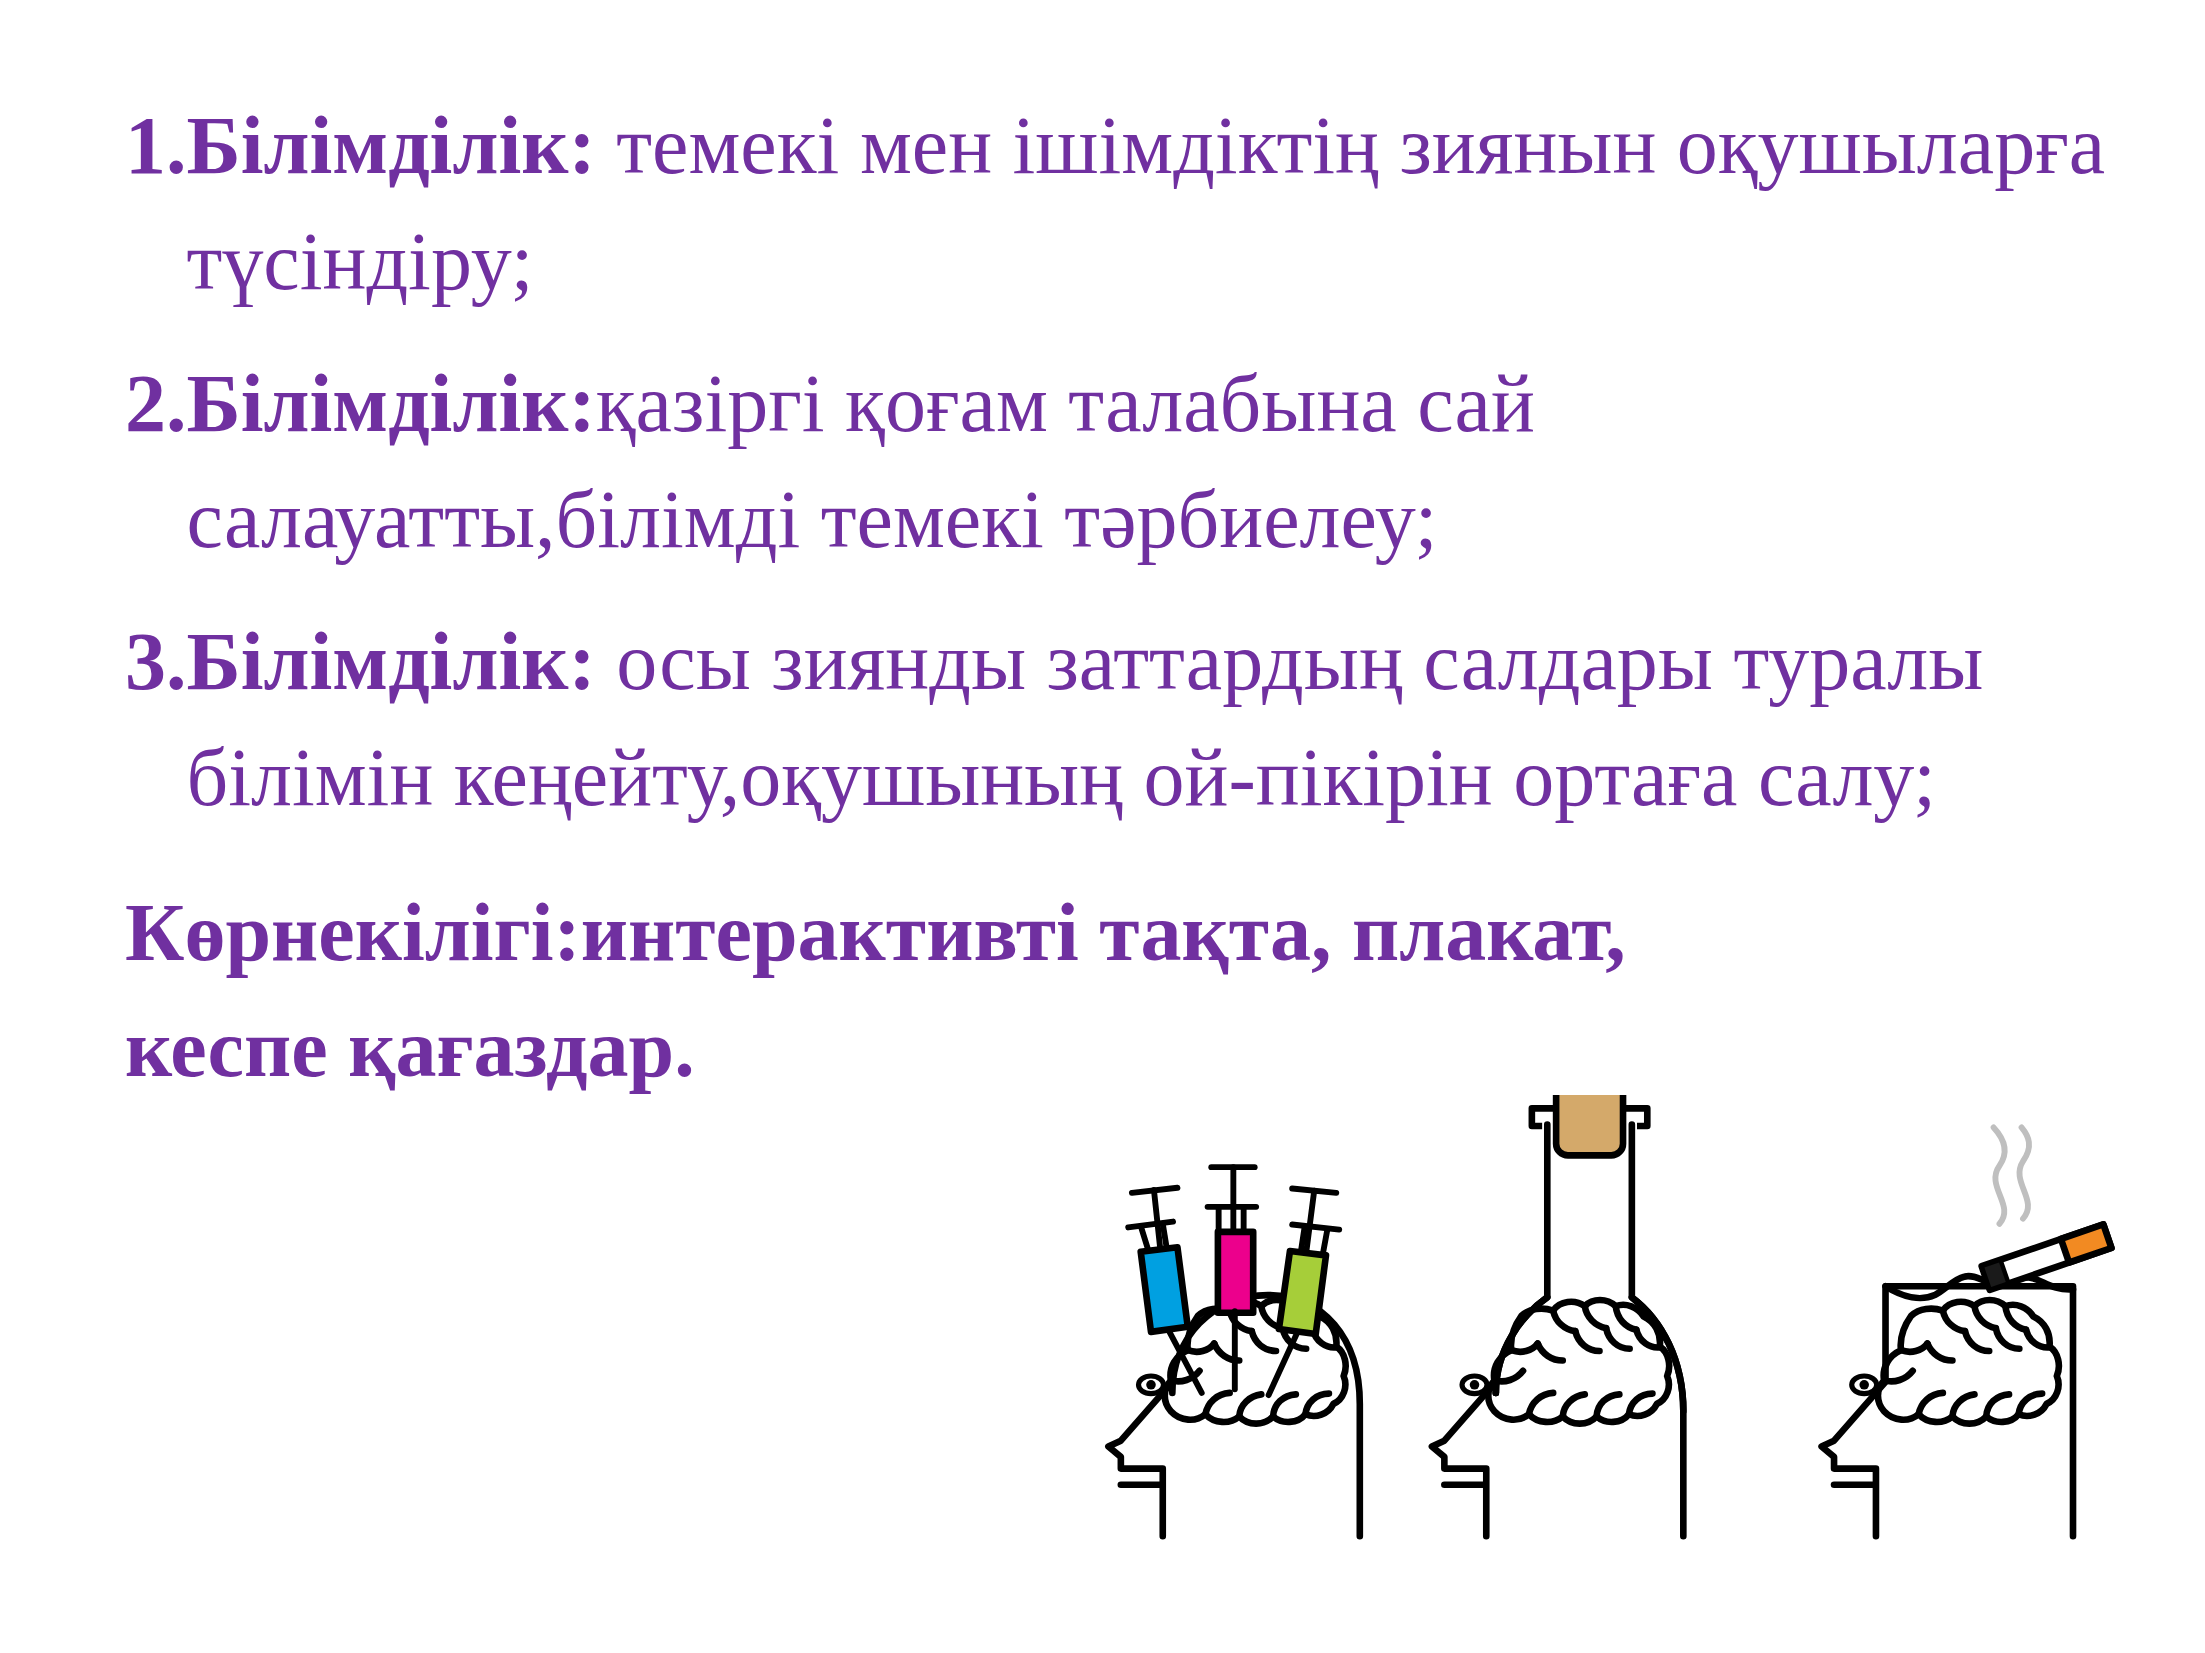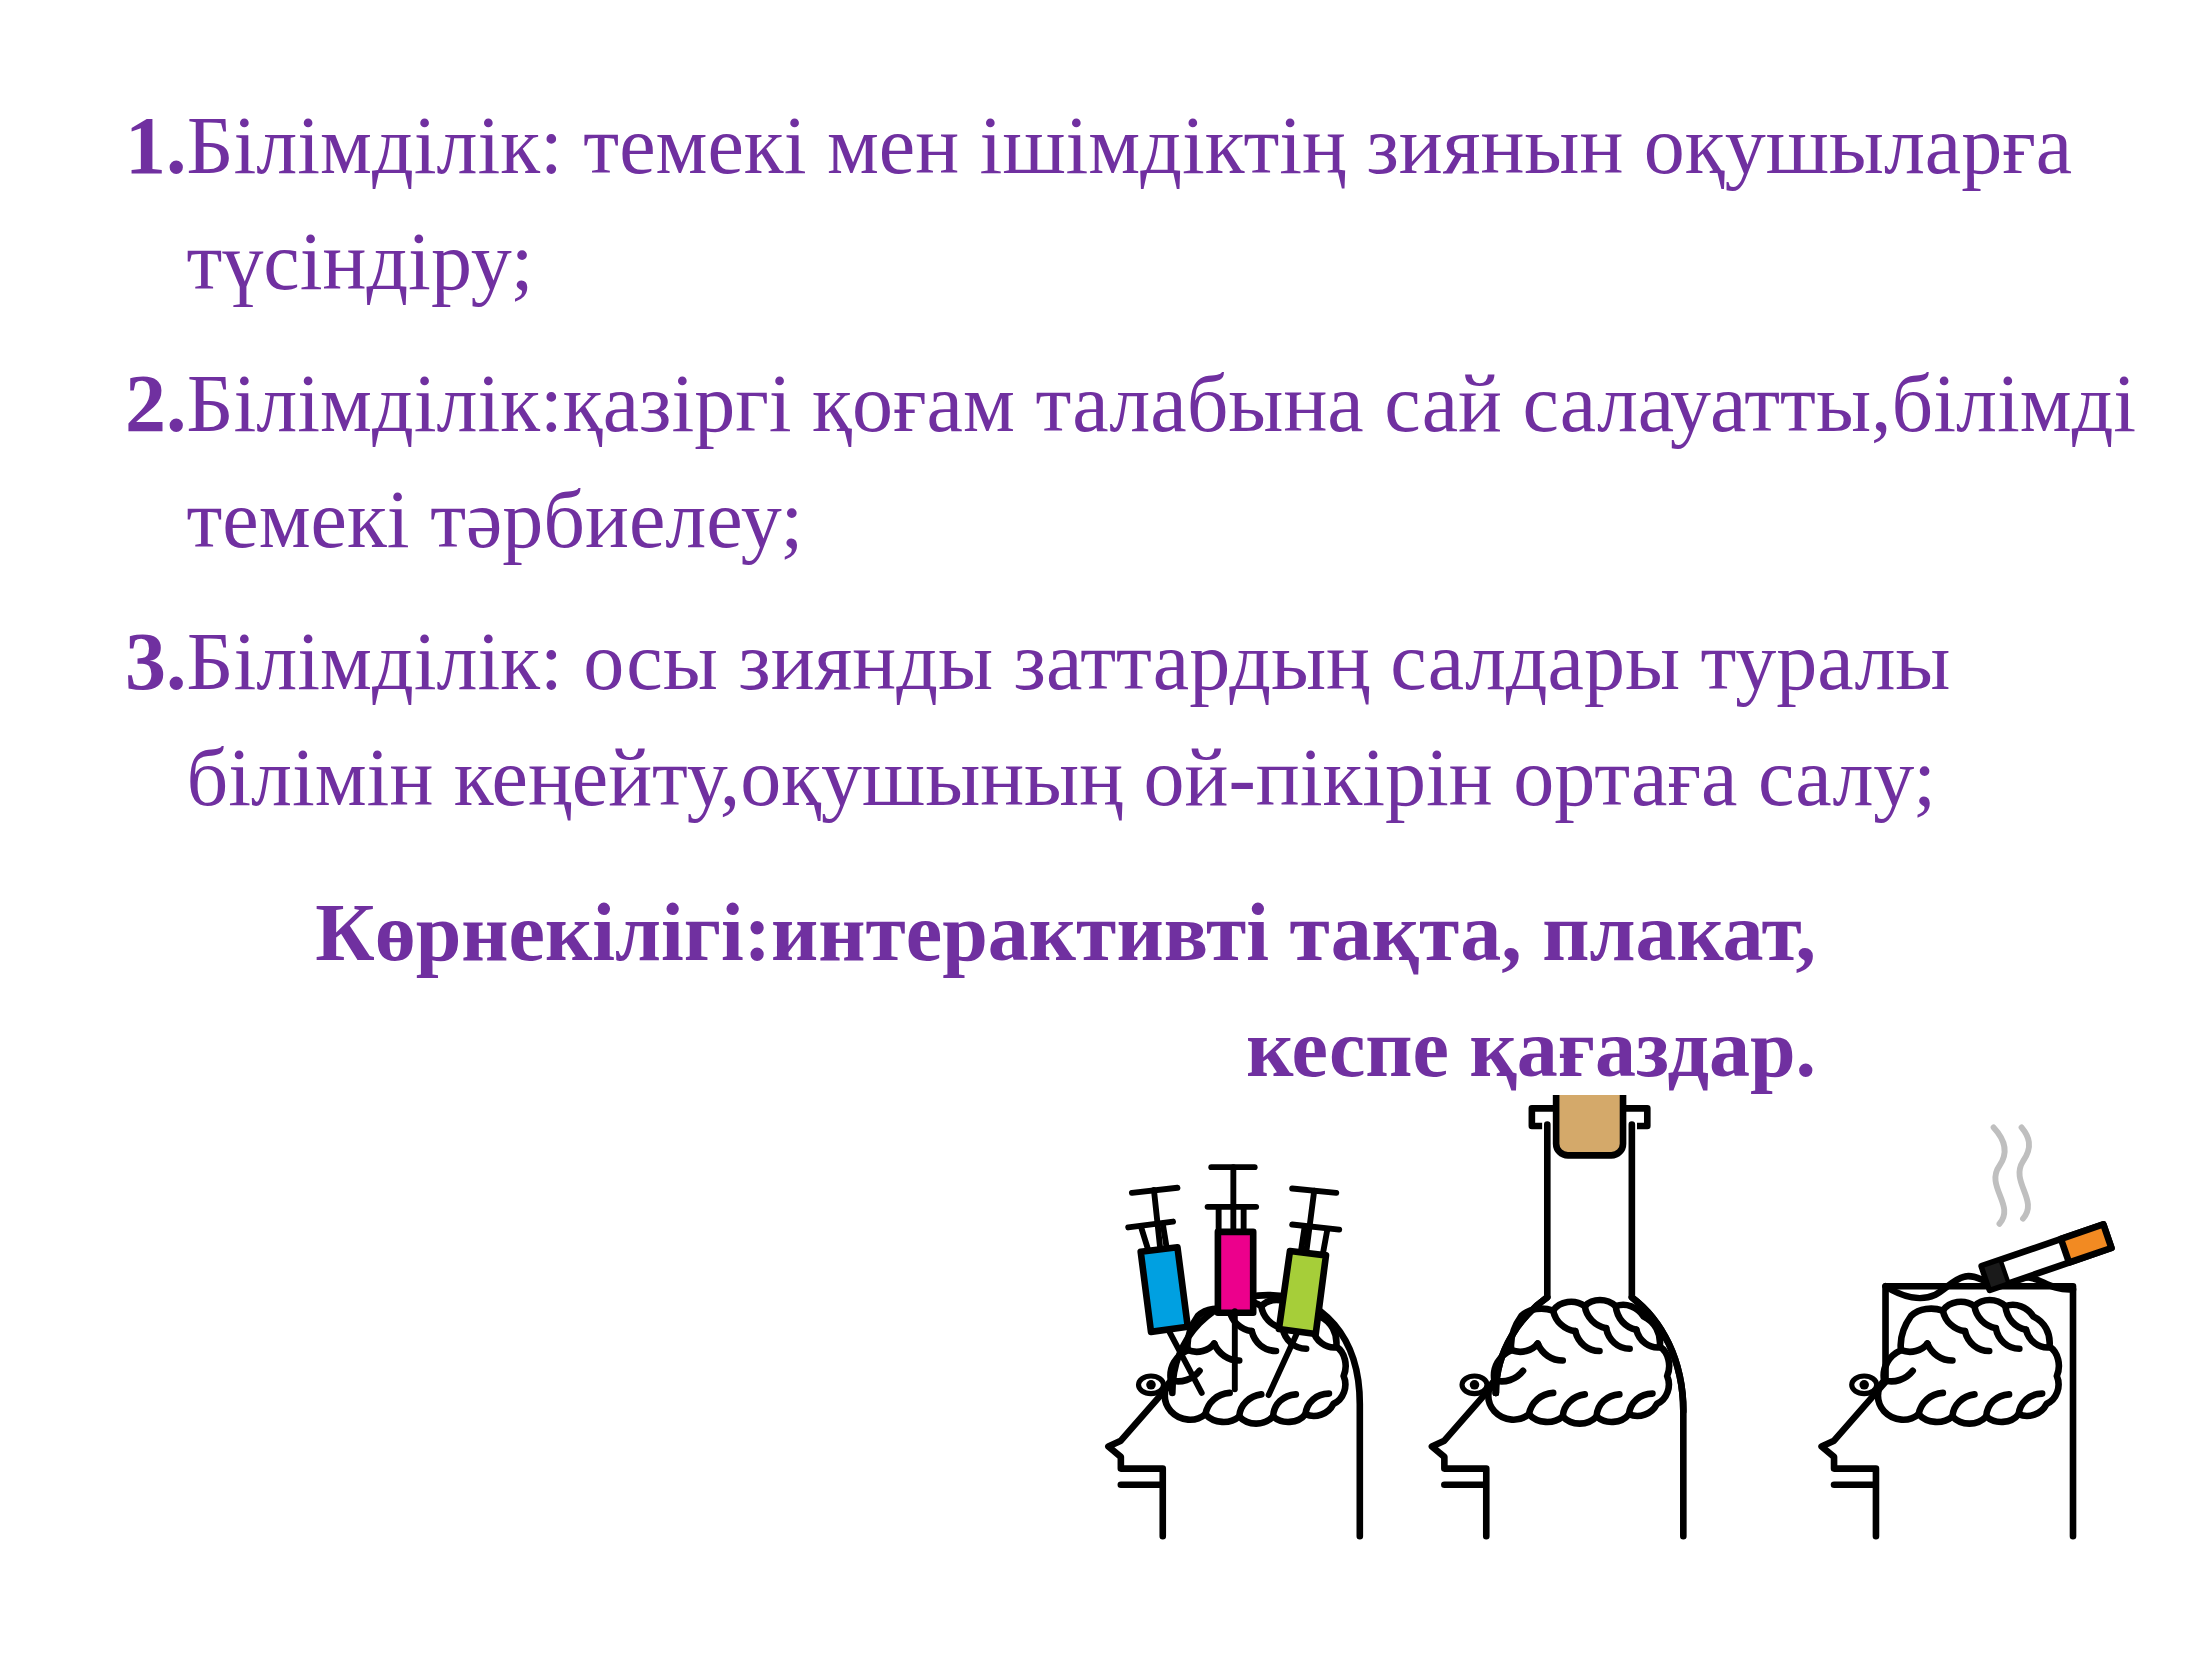--- a/index.html
+++ b/index.html
@@ -36,37 +36,36 @@
   }
   .bullet .marker {
     flex: 0 0 auto;
     font-weight: bold;
     white-space: pre;
   }
   .bullet .bodytext {
     flex: 1 1 auto;
   }
   .bullet .lead {
-    font-weight: normal;
+    font-weight: bold;
     text-align: right;
   }
   .bullet .rest {
     font-weight: normal;
   }
 
   .closing {
     color: #7030A0;
     font-size: 82px;
     line-height: 1.42;
     font-weight: bold;
     margin-top: 38px;
     padding-left: 0px;
     text-indent: 0px;
     width: 1691px;
-    text-align: right;
   }
 
   
   #figures {
     position: absolute;
     left: 1051px;
     top: 1095px;
     width: 1147px;
     height: 559px;
   }

